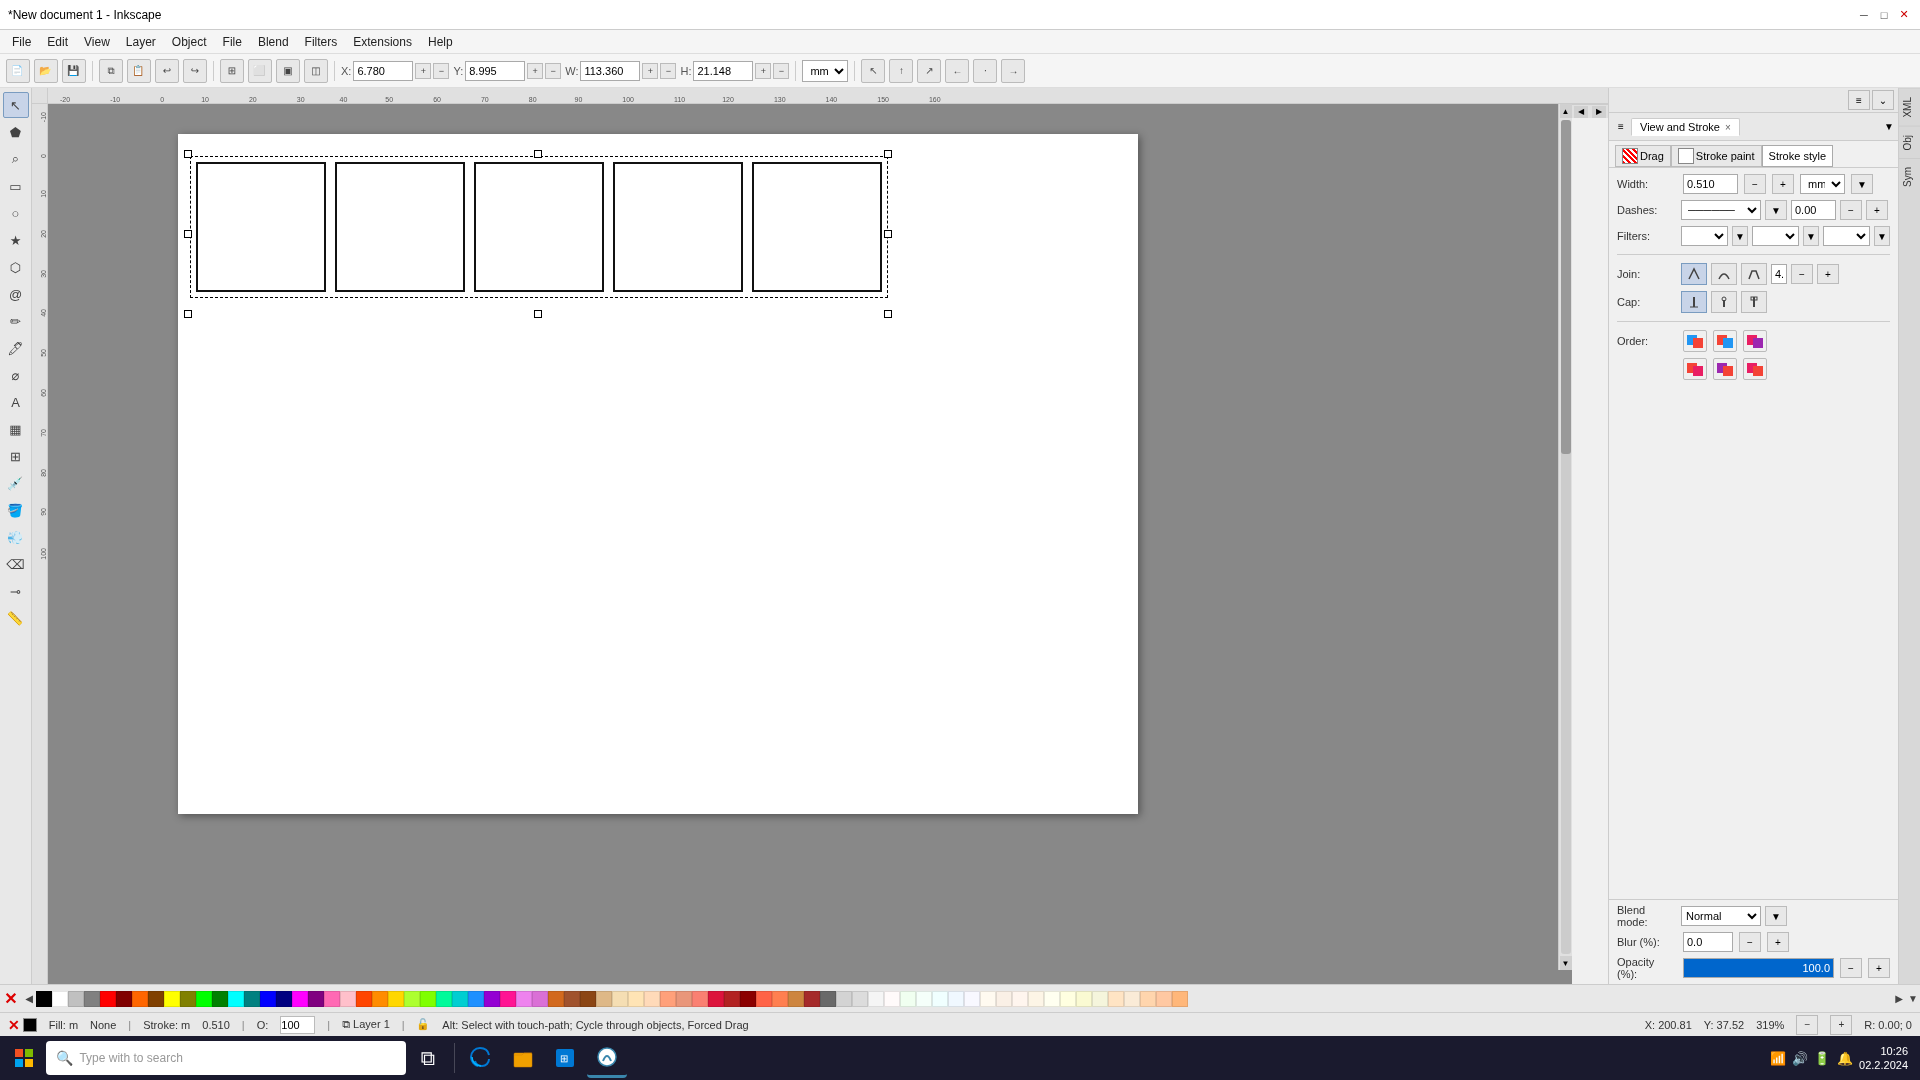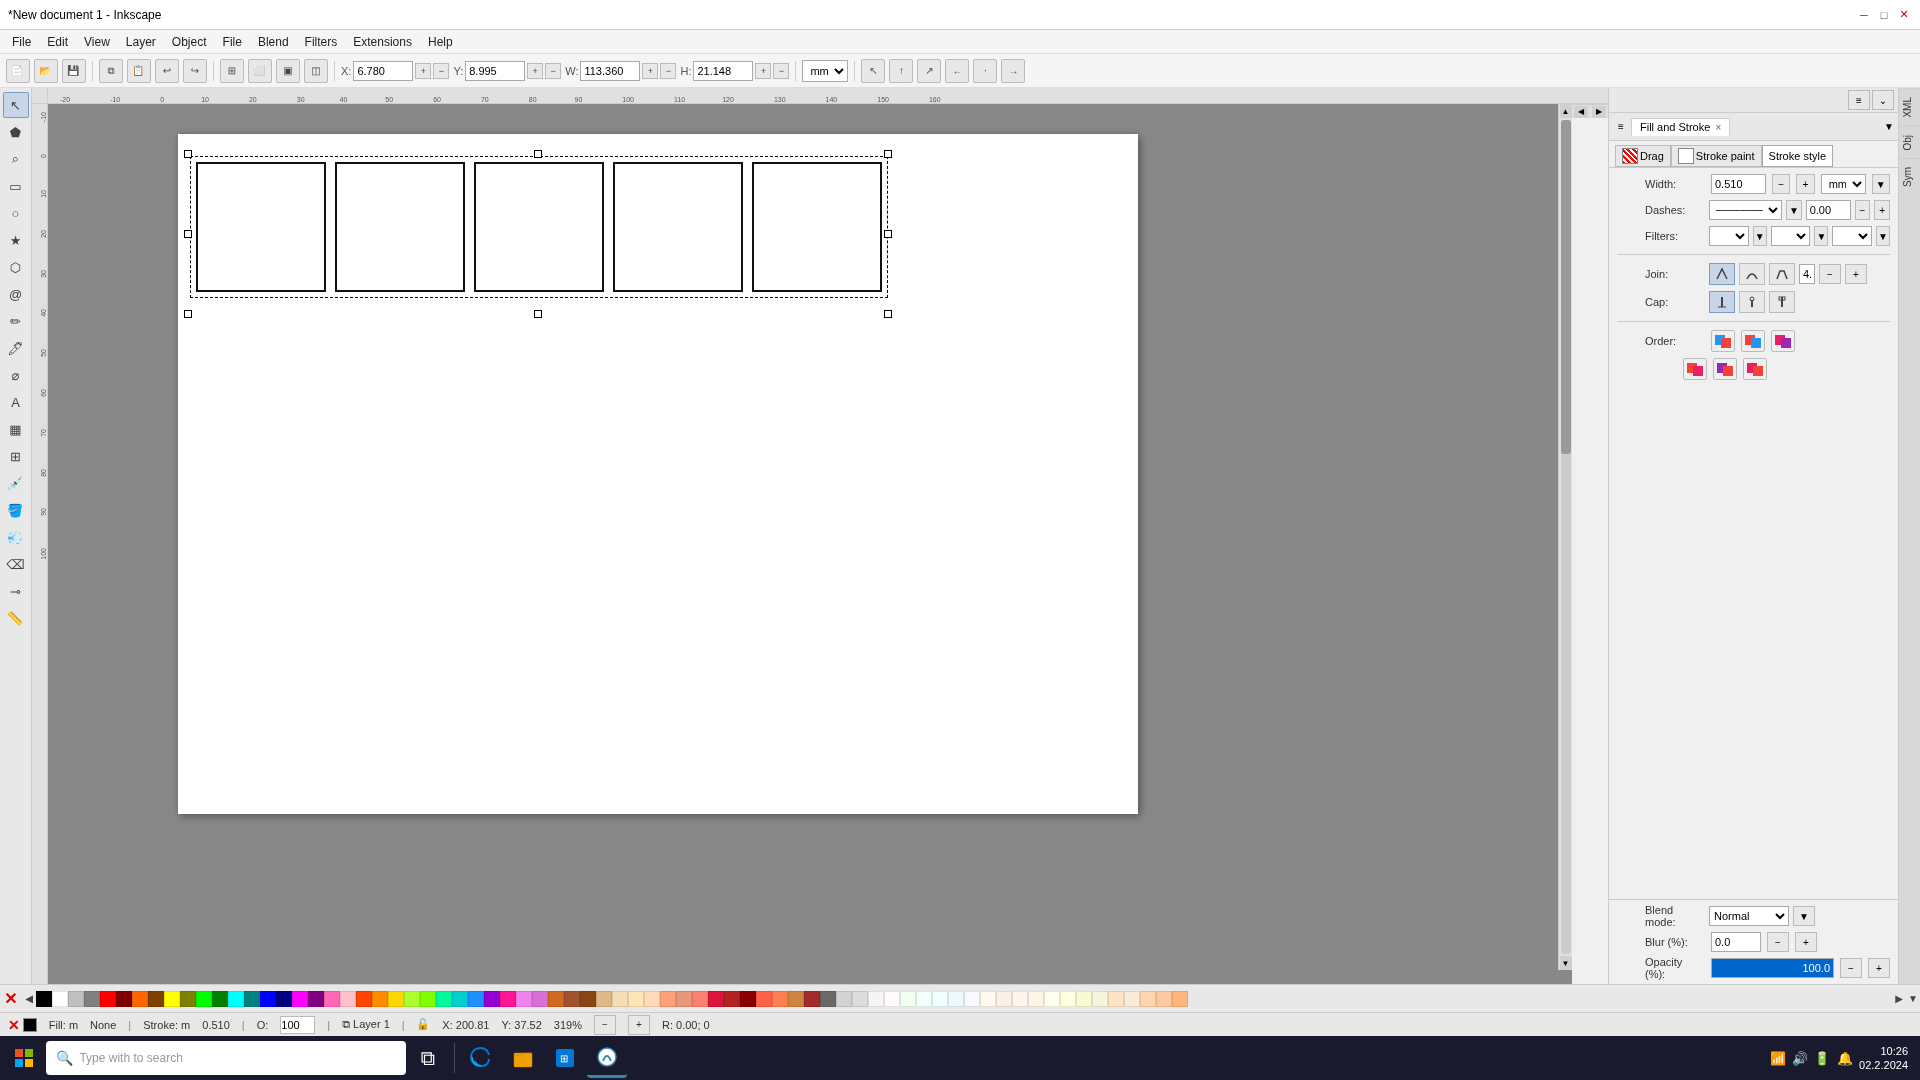--- a/index.html
+++ b/index.html
@@ -208,21 +208,20 @@
     .panel-row {
       display: flex;
       align-items: center;
       gap: 6px;
     }
     .panel-label {
       font-size: 11px;
       color: #333;
       width: 60px;
       flex-shrink: 0;
-      margin-left: 28px;
     }
     .panel-value-input {
       width: 55px; height: 20px; border: 1px solid #aaa; font-size: 11px;
       padding: 0 3px; background: #fff;
     }
     .panel-btn {
       width: 22px; height: 20px; background: #e8e8e8; border: 1px solid #bbb;
       display: flex; align-items: center; justify-content: center;
       cursor: pointer; font-size: 10px;
     }
@@ -642,21 +641,21 @@
     <div style="display:flex;justify-content:flex-end;padding:2px 4px;background:#e8e8e8;border-bottom:1px solid #ccc;">
       <div style="display:flex;gap:2px;">
         <div class="panel-btn">≡</div>
         <div class="panel-btn">⌄</div>
       </div>
     </div>
 
     <div id="panel-tabs">
       <div style="width:16px;height:16px;display:flex;align-items:center;justify-content:center;cursor:pointer;font-size:10px;">≡</div>
       <div class="panel-tab active">
-        <span>Fill and Stroke</span>
+        <span>View and Stroke</span>
         <span class="panel-tab-close">×</span>
       </div>
       <div class="panel-expand">▼</div>
     </div>
 
     <div style="display:flex;gap:0;border-bottom:1px solid #ccc;padding:4px 6px 0 6px;background:#f0f0f0;">
       <div class="sub-tab">
         <div class="color-swatch color-none"></div>
         <span>Drag</span>
       </div>
@@ -937,20 +936,21 @@
   <span style="color:#888;">|</span>
   <span>O:</span>
   <input type="text" style="width: 35px; height: 18px; font-size: 11px; border: 1px solid rgb(187, 187, 187);" value="100">
   <span style="color:#888;">|</span>
   <span style="cursor:pointer;">
     <span>⧉</span>
     <span>Layer 1</span>
   </span>
   <span style="color:#888;">|</span>
   <span>🔓</span>
+  <span style="flex:1;white-space:nowrap;overflow:hidden;text-overflow:ellipsis;">Alt: Select with touch-path; Cycle through objects, Forced Drag</span>
   <span>X: 200.81</span>
   <span>Y: 37.52</span>
   <span style="cursor:pointer;">319%</span>
   <div class="panel-btn">−</div>
   <div class="panel-btn">+</div>
   <span>R: 0.00; 0</span>
 </div>
 
 <div id="taskbar">
   <div id="start-btn">

